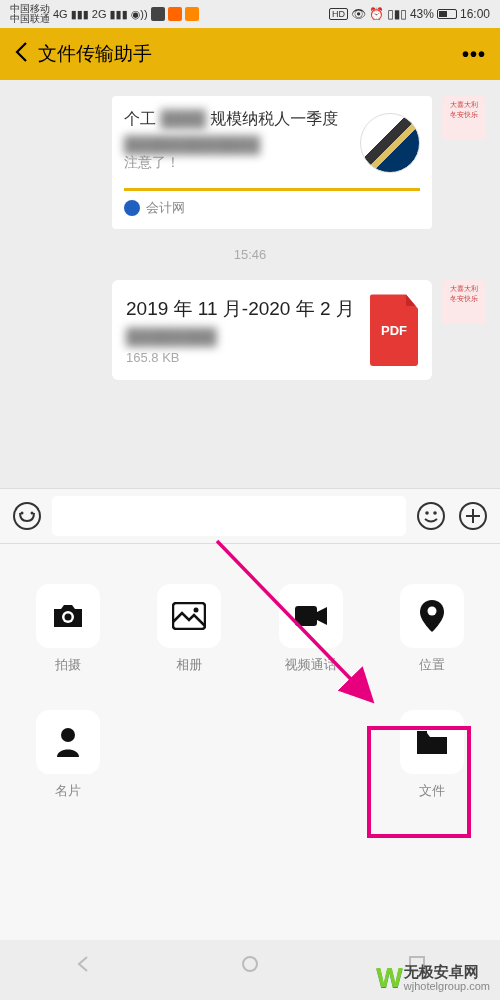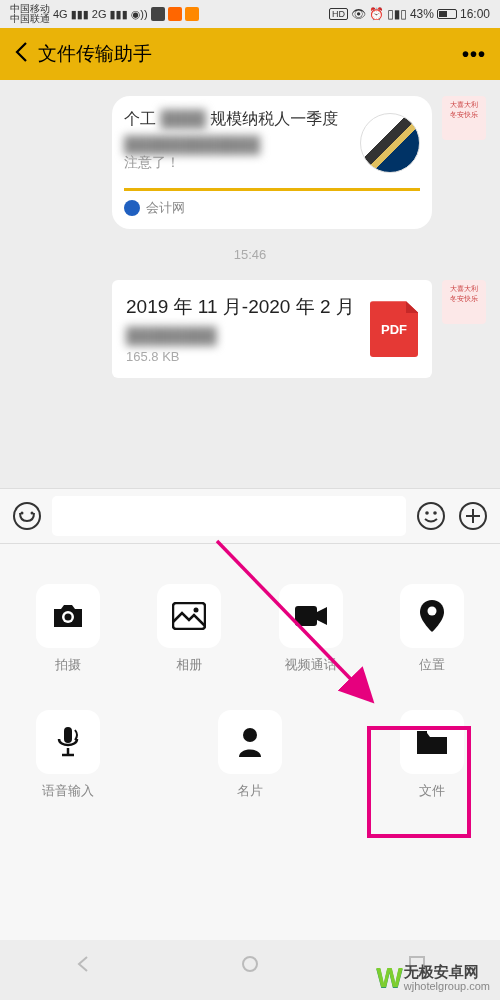--- a/index.html
+++ b/index.html
@@ -40,21 +40,21 @@
     .more-dots { font-size: 20px; font-weight: bold; letter-spacing: 1px; color: #000; }
     .chat-area { padding: 10px 0; }
     .message-row {
       display: flex;
       padding: 6px 14px;
       gap: 10px;
       justify-content: flex-end;
     }
     .message-bubble {
       background: #fff;
-      border-radius: 18px;
+      border-radius: 4px;
       padding: 12px;
       width: 320px;
       position: relative;
     }
     .article-title {
       font-size: 16px;
       color: #333;
       line-height: 1.4;
       margin-bottom: 6px;
     }
@@ -98,21 +98,21 @@
       padding: 14px;
       width: 320px;
       display: flex;
       gap: 12px;
       align-items: center;
     }
     .file-info { flex: 1; }
     .file-name { font-size: 19px; color: #222; line-height: 1.4; margin-bottom: 6px; }
     .file-size { font-size: 13px; color: #aaa; margin-top: 4px; }
     .pdf-icon {
-      width: 48px; height: 56px;
+      width: 48px; height: 72px;
       background: #e53935;
       border-radius: 3px;
       color: #fff;
       display: flex;
       align-items: center;
       justify-content: center;
       font-size: 13px;
       font-weight: bold;
       position: relative;
       clip-path: polygon(0 0, 75% 0, 100% 20%, 100% 100%, 0 100%);
@@ -362,32 +362,20 @@
             <path d="M13 1 C6 1 1 6 1 13 C1 22 13 33 13 33 C13 33 25 22 25 13 C25 6 20 1 13 1 Z" fill="#111"></path>
             <circle cx="13" cy="12" r="4.5" fill="#fff"></circle>
           </svg>
         </div>
       <div class="grid-label">位置</div>
     </div>
   </div>
   <div class="grid-row">
     <div class="grid-item">
       <div class="grid-icon">
-          <svg width="26" height="34" viewBox="0 0 26 34">
-            <rect x="9" y="2" width="8" height="16" rx="4" fill="#111"></rect>
-            <path d="M4 14 C4 22 22 22 22 14" stroke="#111" stroke-width="2.5" fill="none"></path>
-            <line x1="13" y1="23" x2="13" y2="30" stroke="#111" stroke-width="2.5"></line>
-            <line x1="7" y1="30" x2="19" y2="30" stroke="#111" stroke-width="2.5"></line>
-            <path d="M20 5 Q24 10 20 15" stroke="#111" stroke-width="2" fill="none"></path>
-          </svg>
-        </div>
-      <div class="grid-label">语音输入</div>
-    </div>
-    <div class="grid-item">
-      <div class="grid-icon">
           <svg width="26" height="32" viewBox="0 0 26 32">
             <circle cx="13" cy="9" r="7" fill="#111"></circle>
             <path d="M2 31 C2 21 24 21 24 31 Z" fill="#111"></path>
           </svg>
         </div>
       <div class="grid-label">名片</div>
     </div>
     <div class="grid-item">
       <div class="grid-icon">
           <svg width="34" height="28" viewBox="0 0 34 28">

